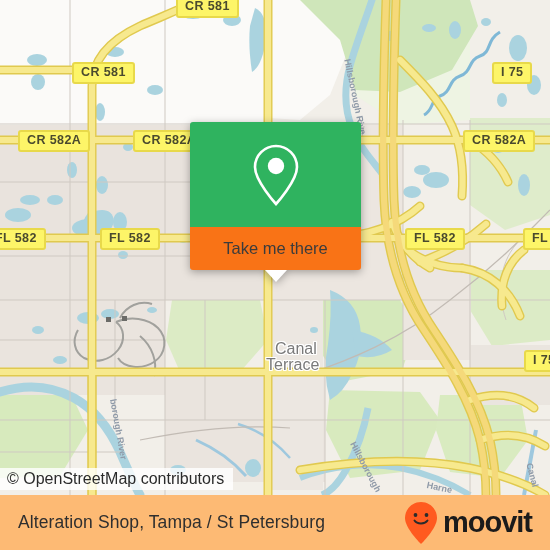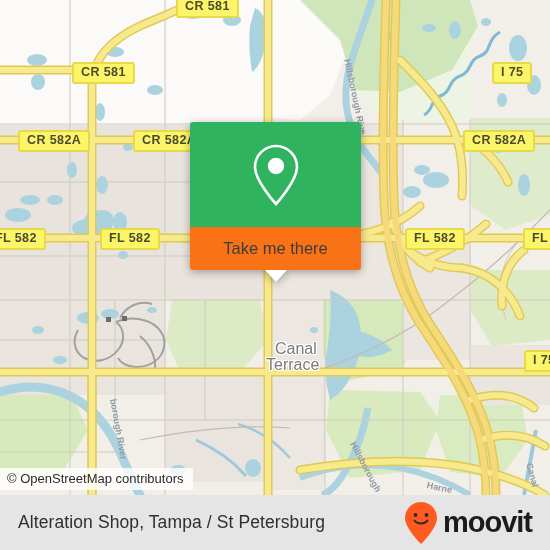--- a/index.html
+++ b/index.html
@@ -67,28 +67,28 @@
   #popup-tail{
     position:absolute;left:50%;margin-left:-11px;top:148px;
     width:0;height:0;border-left:11px solid transparent;
     border-right:11px solid transparent;border-top:12px solid #fff;
   }
 
   
   #attrib{
     position:absolute;left:0;top:468px;
     background:rgba(255,255,255,.80);
-    font-size:13px;color:#2b2b2b;
+    font-size:16px;color:#2b2b2b;
     padding:4px 9px 4px 7px;line-height:14px;
   }
 
   
   #footer{
     position:absolute;left:0;top:495px;width:550px;height:55px;
-    background:#e5e5e5;display:flex;align-items:center;
+    background:#fdba74;display:flex;align-items:center;
     justify-content:space-between;box-sizing:border-box;padding:0 18px 0 18px;
   }
   #footer-title{font-size:17.5px;color:#2f2f2f;letter-spacing:.1px;}
   #brand{display:flex;align-items:center;gap:5px;}
   #brand-word{font-size:29px;color:#1b1b1b;font-weight:bold;letter-spacing:-1px;line-height:29px;}
 </style>
 </head>
 <body>
 
 <div id="app">

